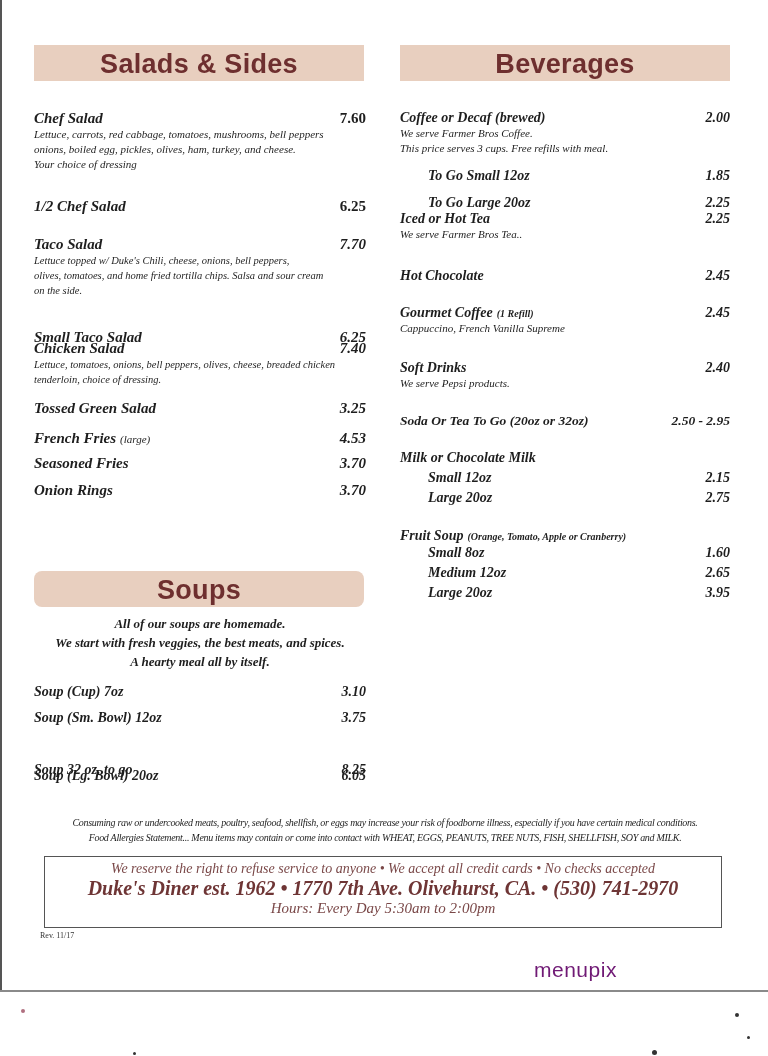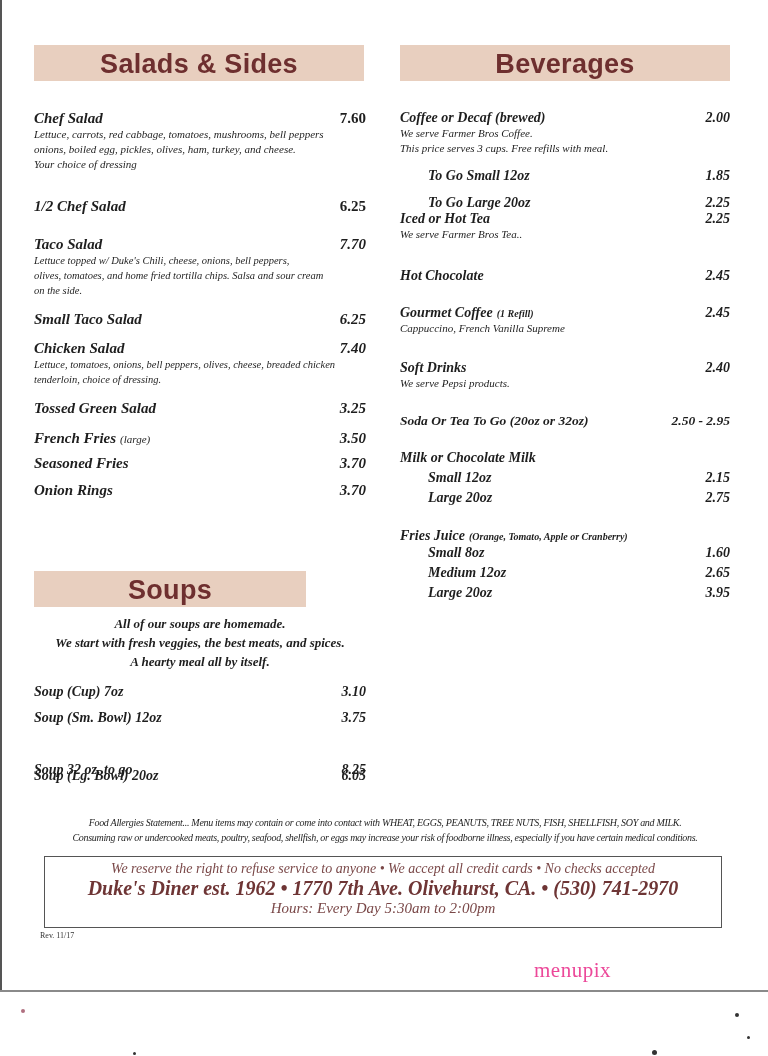--- a/index.html
+++ b/index.html
@@ -47,21 +47,21 @@
     position: absolute; left: 44px; width: 678px; top: 856px; height: 72px;
     border: 1.5px solid #555; box-sizing: border-box; text-align: center;
     color: #6e3535;
   }
   .info-line1 { font-style: italic; font-size: 14px; margin-top: 4px; color: #7a4848; }
   .info-line2 { font-style: italic; font-weight: bold; font-size: 20px; margin-top: 0; }
   .info-line3 { font-style: italic; font-size: 15px; margin-top: 0px; color: #7a4848; }
   .rev { position: absolute; left: 40px; top: 931px; font-size: 8px; color: #333; }
   .watermark {
     position: absolute; left: 534px; top: 958px;
-    font-family: Liberation Serif, serif; font-size: 21px; color: #ec4899;
+    font-family: Liberation Sans, sans-serif; font-size: 21px; color: #701a75;
     letter-spacing: 0.5px;
   }
   .fold-line {
     position: absolute; left: 0; width: 768px; top: 990px; height: 2px;
     background: #8a8a8a;
   }
   .left-edge { position: absolute; left: 0; top: 0; width: 2px; height: 992px; background: #555; }
   .speck { position: absolute; border-radius: 50%; background: #333; }
 </style>
 </head>
@@ -92,21 +92,21 @@
   <div class="item" style="top:236px;">
     <div class="row">
         <span class="name">Taco Salad</span>
         <span class="price">7.70</span>
       </div>
     <div class="desc" style="font-size:10.5px;">Lettuce topped w/ Duke's Chili, cheese, onions, bell peppers,</div>
     <div class="desc" style="font-size:10.5px;">olives, tomatoes, and home fried tortilla chips. Salsa and sour cream</div>
     <div class="desc" style="font-size:10.5px;">on the side.</div>
   </div>
 
-  <div class="item" style="top:311px;">
+  <div class="item" style="top:329px;">
     <div class="row">
         <span class="name">Small Taco Salad</span>
         <span class="price">6.25</span>
       </div>
   </div>
 
   <div class="item" style="top:340px;">
     <div class="row">
         <span class="name">Chicken Salad</span>
         <span class="price">7.40</span>
@@ -117,37 +117,37 @@
 
   <div class="item" style="top:400px;">
     <div class="row">
         <span class="name">Tossed Green Salad</span>
         <span class="price">3.25</span>
       </div>
   </div>
   <div class="item" style="top:429px;">
     <div class="row">
         <span><span class="name">French Fries</span> <span class="note">(large)</span></span>
-        <span class="price">3.50</span>
+        <span class="price">4.53</span>
       </div>
   </div>
   <div class="item" style="top:455px;">
     <div class="row">
         <span class="name">Seasoned Fries</span>
         <span class="price">3.70</span>
       </div>
   </div>
   <div class="item" style="top:482px;">
     <div class="row">
         <span class="name">Onion Rings</span>
         <span class="price">3.70</span>
       </div>
   </div>
 
-  <div class="section-header" style="top:571px; left:0; width:272px;">Soups</div>
+  <div class="section-header" style="top:571px; left:0; width:330px;border-radius:8px;">Soups</div>
   <div class="soups-intro">
     <div>All of our soups are homemade.</div>
     <div>We start with fresh veggies, the best meats, and spices.</div>
     <div>A hearty meal all by itself.</div>
   </div>
 
   <div class="item" style="top:684px;">
     <div class="row">
         <span class="name" style="font-size:14px;">Soup (Cup) 7oz</span>
         <span class="price" style="font-size:14px;">3.10</span>
@@ -249,21 +249,21 @@
   </div>
   <div class="item sub" style="top:490px;">
     <div class="row">
         <span class="name" style="font-size:14px;">Large 20oz</span>
         <span class="price" style="font-size:14px;">2.75</span>
       </div>
   </div>
 
   <div class="item" style="top:526px;">
     <div class="row">
-        <span><span class="name" style="font-size:14px;">Fries Juice</span> <span class="note" style="font-weight:bold;font-size:10px;">(Orange, Tomato, Apple or Cranberry)</span></span>
+        <span><span class="name" style="font-size:14px;">Fruit Soup</span> <span class="note" style="font-weight:bold;font-size:10px;">(Orange, Tomato, Apple or Cranberry)</span></span>
         <span class="price"></span>
       </div>
   </div>
   <div class="item sub" style="top:545px;">
     <div class="row">
         <span class="name" style="font-size:14px;">Small 8oz</span>
         <span class="price" style="font-size:14px;">1.60</span>
       </div>
   </div>
   <div class="item sub" style="top:565px;">
@@ -274,22 +274,22 @@
   </div>
   <div class="item sub" style="top:585px;">
     <div class="row">
         <span class="name" style="font-size:14px;">Large 20oz</span>
         <span class="price" style="font-size:14px;">3.95</span>
       </div>
   </div>
 </div>
 
 <div class="allergy">
+  <div>Consuming raw or undercooked meats, poultry, seafood, shellfish, or eggs may increase your risk of foodborne illness, especially if you have certain medical conditions.</div>
   <div>Food Allergies Statement... Menu items may contain or come into contact with WHEAT, EGGS, PEANUTS, TREE NUTS, FISH, SHELLFISH, SOY and MILK.</div>
-  <div>Consuming raw or undercooked meats, poultry, seafood, shellfish, or eggs may increase your risk of foodborne illness, especially if you have certain medical conditions.</div>
 </div>
 
 <div class="info-box">
   <div class="info-line1">We reserve the right to refuse service to anyone • We accept all credit cards • No checks accepted</div>
   <div class="info-line2">Duke's Diner  est. 1962 • 1770 7th Ave. Olivehurst, CA. •  (530) 741-2970</div>
   <div class="info-line3">Hours: Every Day 5:30am to 2:00pm</div>
 </div>
 
 <div class="rev">Rev. 11/17</div>
 <div class="watermark">menupix</div>

